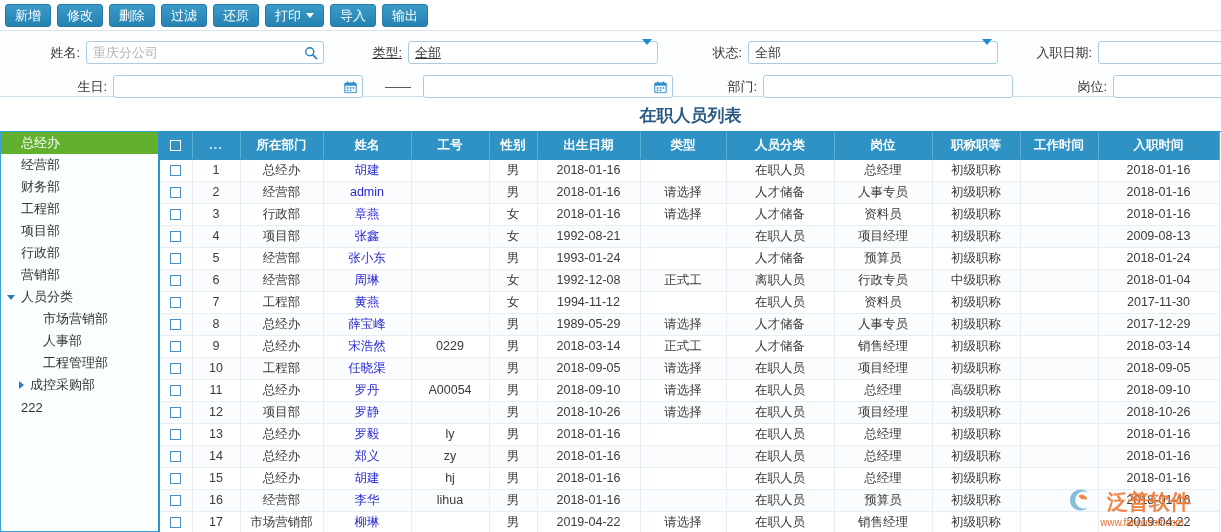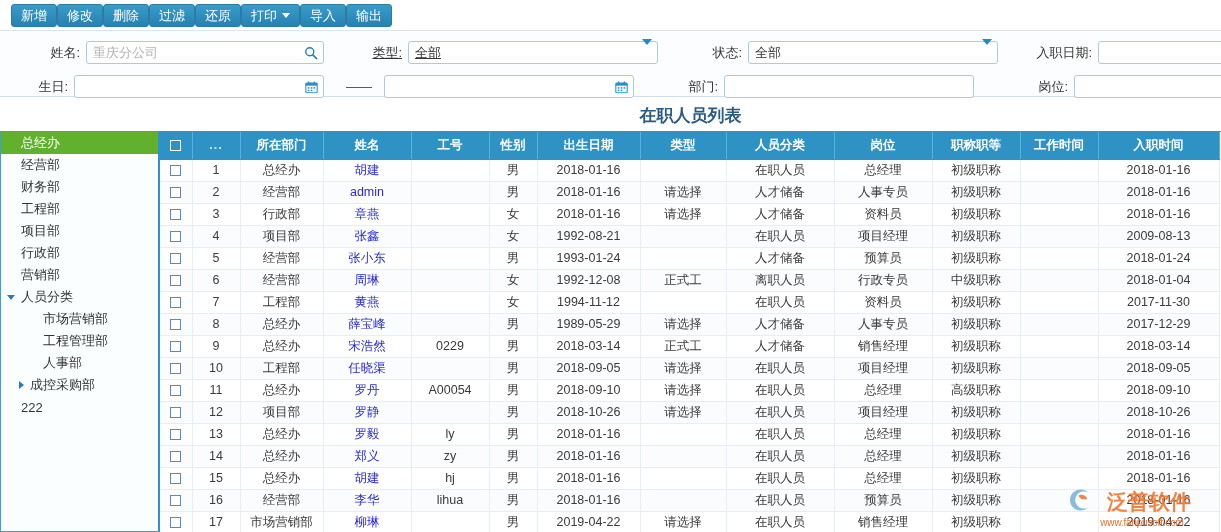--- a/index.html
+++ b/index.html
@@ -14,21 +14,22 @@
   }
   #app { position: relative; width: 1221px; height: 532px; overflow: hidden; }
 
   
   .toolbar {
     height: 31px;
     background: #ffffff;
     border-bottom: 1px solid #d9e4ec;
     display: flex;
     align-items: center;
-    padding-left: 11px;
+    padding-left: 5px;
+    gap: 6px;
   }
   .tbtn {
     background: #2e8ab8;
     background: linear-gradient(#3a9bc8, #2582b2);
     border: 1px solid #2a7ca8;
     border-radius: 3px;
     color: #ffffff;
     font-size: 13px;
     height: 23px;
     padding: 0 9px;
@@ -291,21 +292,21 @@
         </div>
       </div>
       <div class="fld" style="margin-left:22px;">
         <div class="flabel" style="width:72px;margin-right:6px;">入职日期:</div>
         <div class="fctl" style="width:175px;">
           <span></span>
         </div>
       </div>
     </div>
 
-    <div class="srow" style="margin-top:5px;">
+    <div class="srow" style="margin-top:5px;margin-left:39px;">
       <div class="fld">
         <div class="flabel" style="width:68px;margin-right:6px;">生日:</div>
         <div class="fctl" style="width:250px;">
           <span></span>
           <span class="icon-right">
             <svg width="13" height="13" viewBox="0 0 16 16">
                 <rect x="1" y="3" width="14" height="12" rx="1.2" fill="none" stroke="#2b8fcc" stroke-width="1.3"></rect>
                 <rect x="1" y="3" width="14" height="3.4" fill="#2b8fcc"></rect>
                 <line x1="4.5" y1="1.2" x2="4.5" y2="4" stroke="#2b8fcc" stroke-width="1.6"></line>
                 <line x1="11.5" y1="1.2" x2="11.5" y2="4" stroke="#2b8fcc" stroke-width="1.6"></line>
@@ -387,25 +388,25 @@
         <div class="tnode" style="padding-left: 6px;">
           <span class="arrow-dn"></span>
           <span class="tlabel">人员分类</span>
         </div>
         <div class="tnode" style="padding-left: 28px;">
           <span class="arrow-sp"></span>
           <span class="tlabel">市场营销部</span>
         </div>
         <div class="tnode" style="padding-left: 28px;">
           <span class="arrow-sp"></span>
+          <span class="tlabel">人事部</span>
+        </div>
+        <div class="tnode" style="padding-left: 28px;">
+          <span class="arrow-sp"></span>
           <span class="tlabel">工程管理部</span>
-        </div>
-        <div class="tnode" style="padding-left: 28px;">
-          <span class="arrow-sp"></span>
-          <span class="tlabel">人事部</span>
         </div>
         <div class="tnode" style="padding-left: 18px;">
           <span class="arrow-rt"></span>
           <span class="tlabel">成控采购部</span>
         </div>
         <div class="tnode" style="padding-left: 6px;">
           <span class="arrow-sp"></span>
           <span class="tlabel">222</span>
         </div>
       </div>

